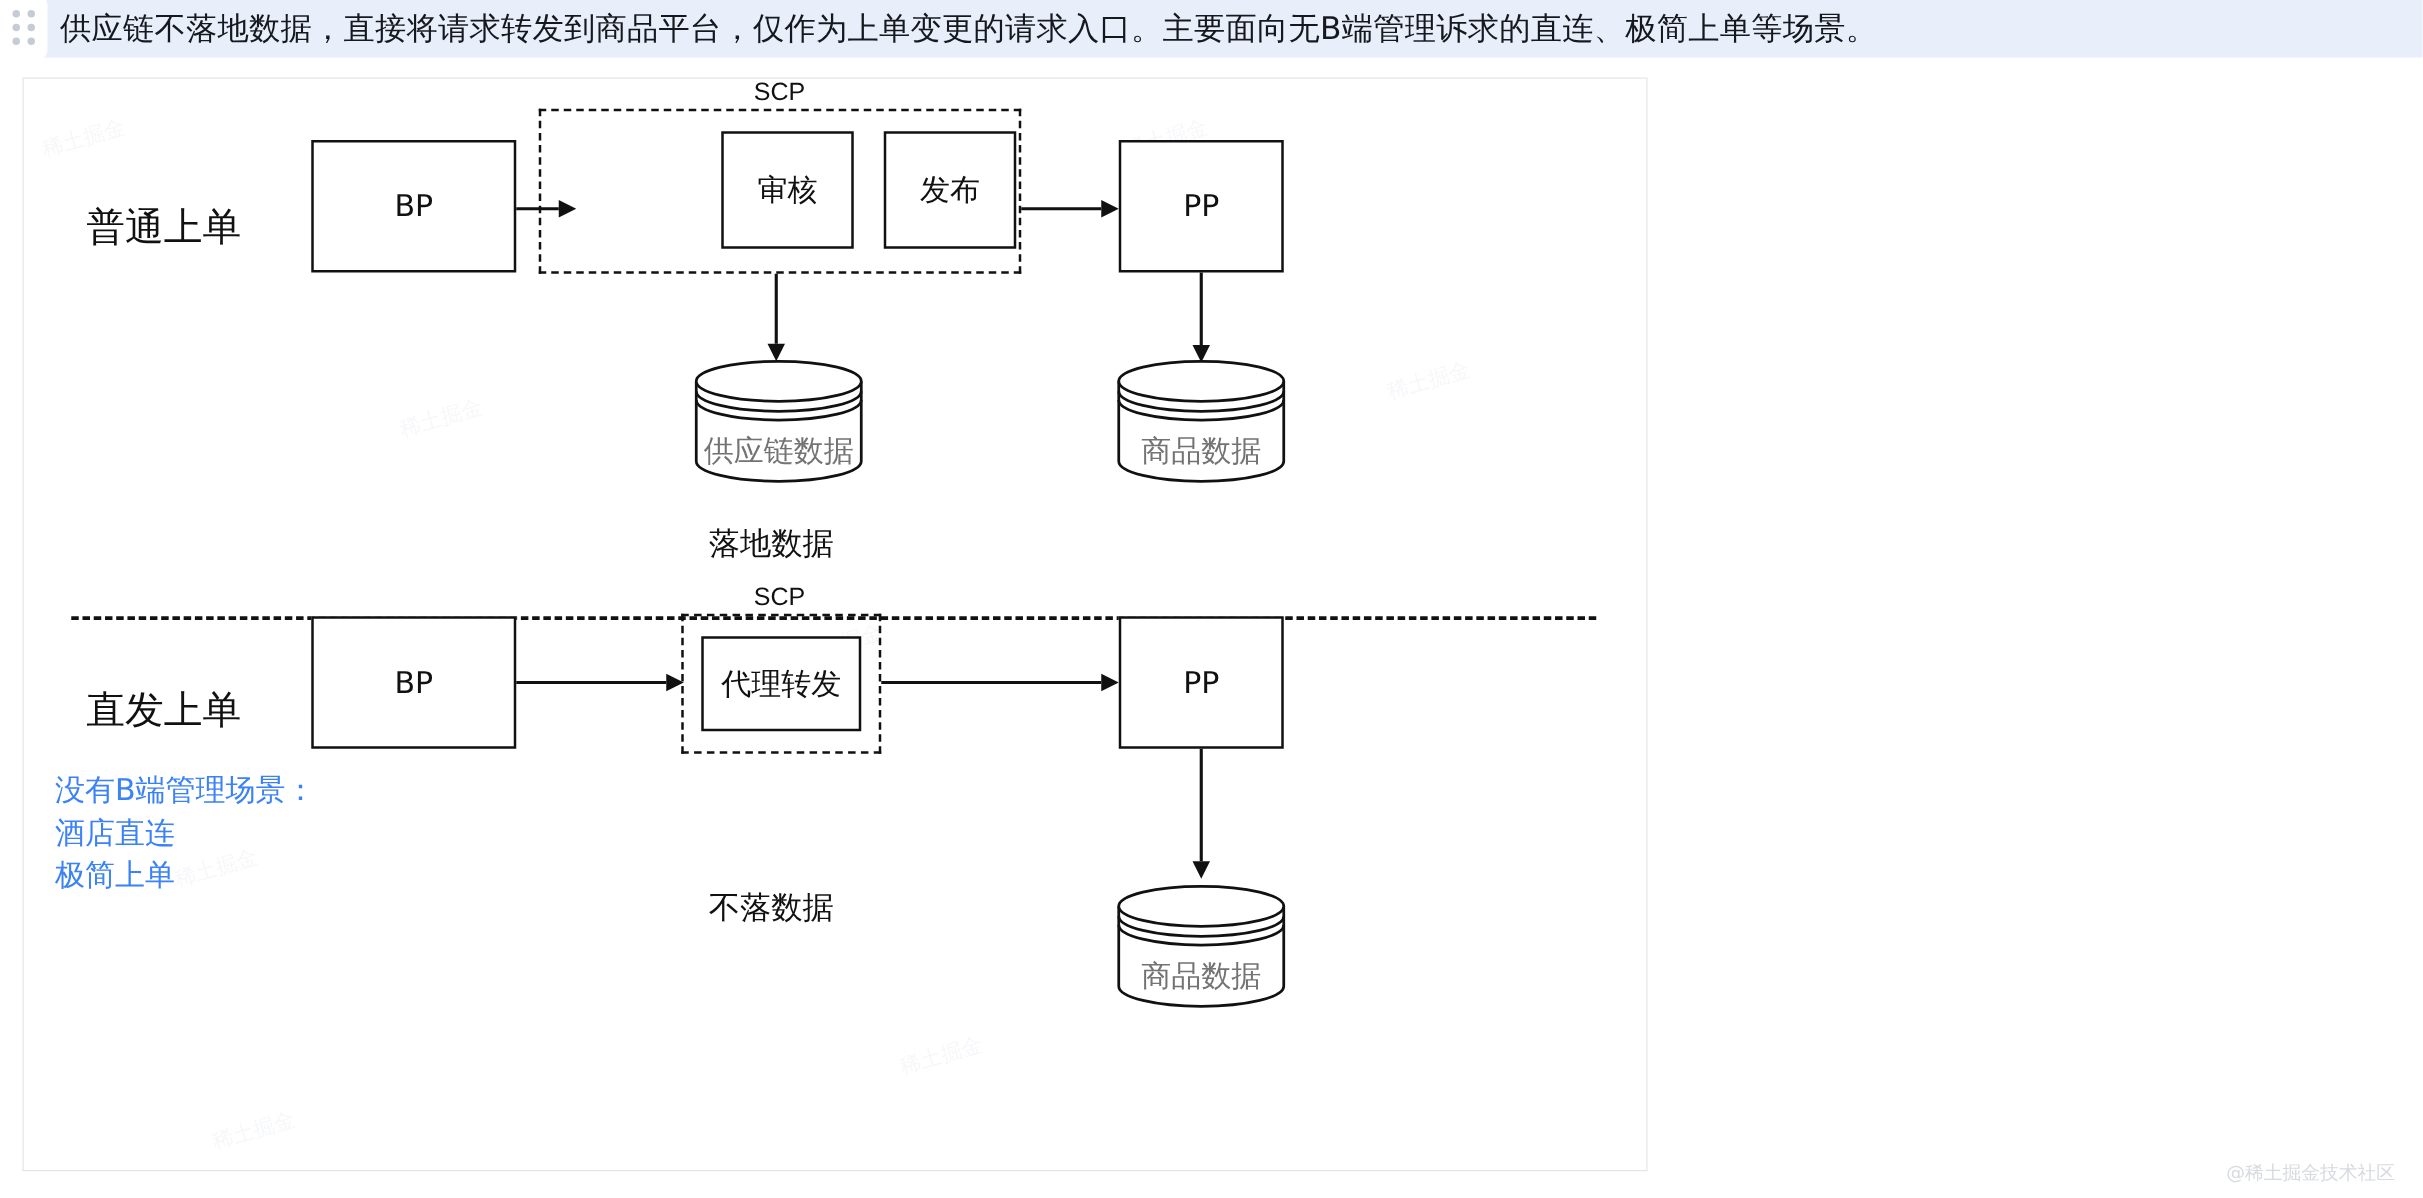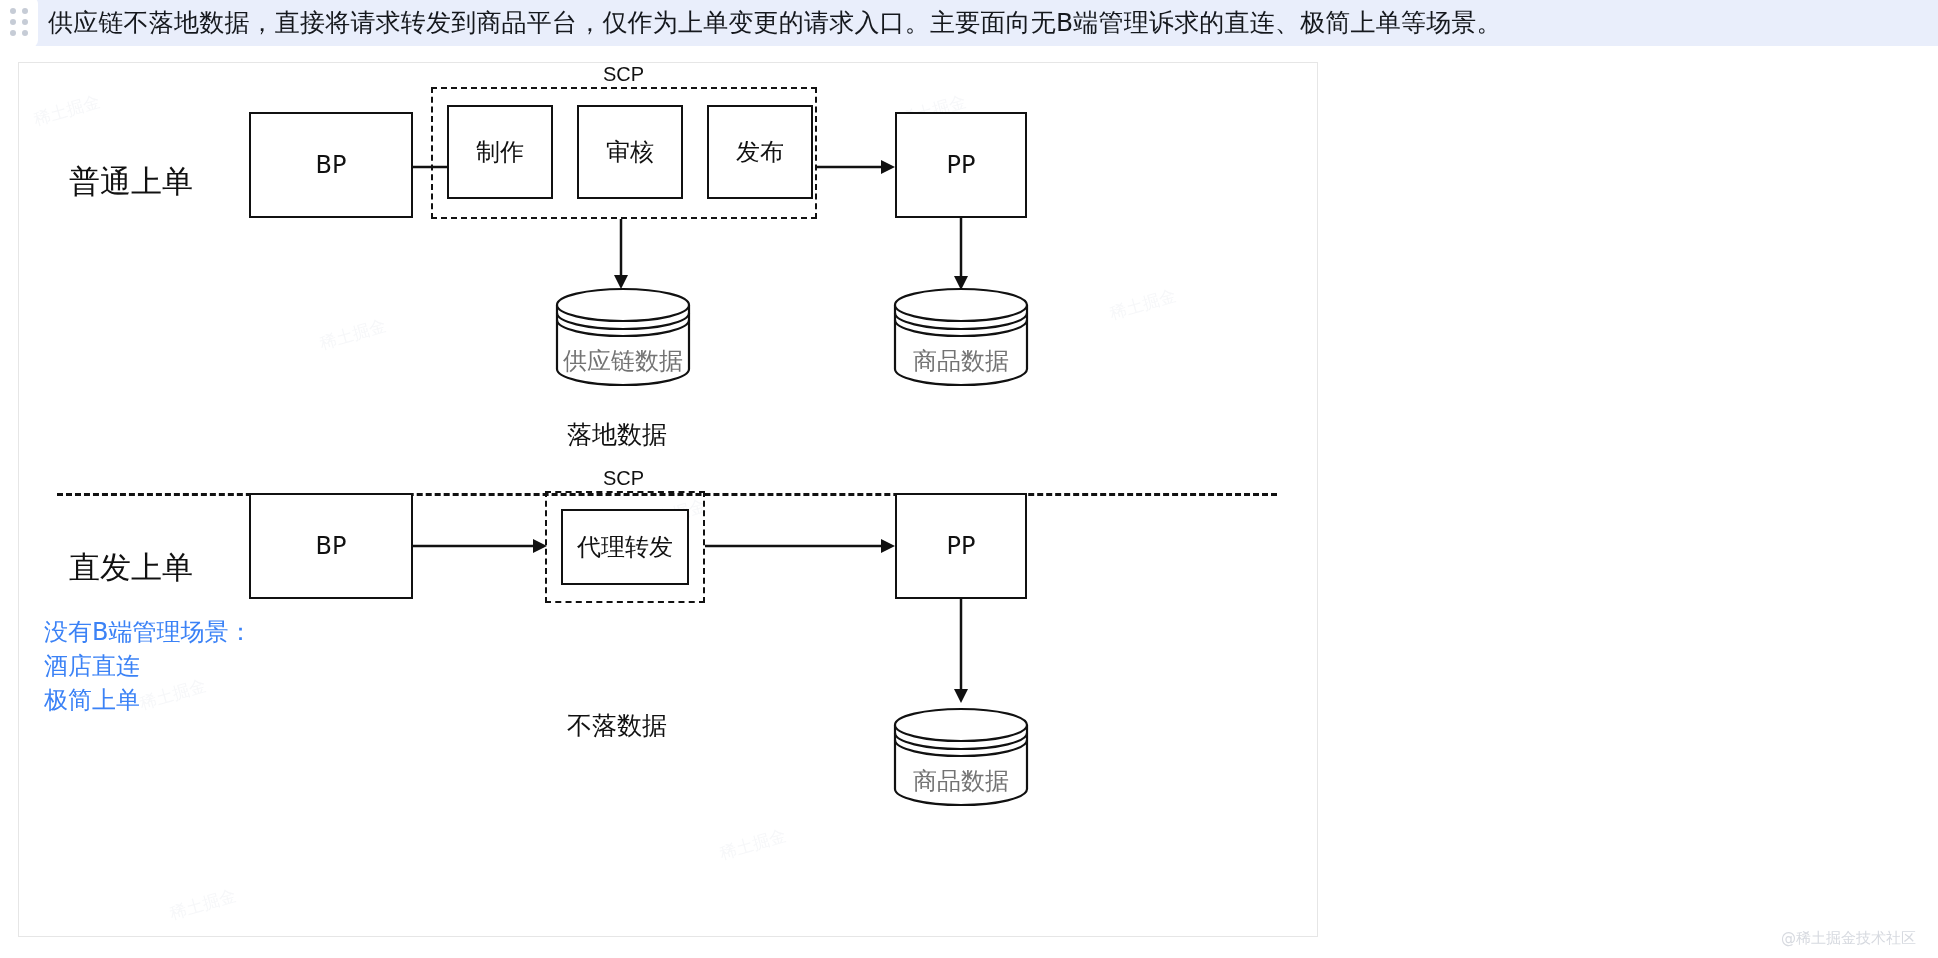--- a/index.html
+++ b/index.html
@@ -210,21 +210,20 @@
   <div class="connector" style="left:394px; top:94px;">
     <svg width="48" height="20" viewBox="0 0 48 20">
       <line x1="0" y1="10" x2="34" y2="10" stroke="#111" stroke-width="2.5"></line>
       <polygon points="34,3 48,10 34,17" fill="#111"></polygon>
     </svg>
   </div>
 
   <div class="group-label" style="left:584px; top:0px;">SCP</div>
   <div class="group-dashed" style="left:412px; top:24px; width:386px; height:132px;"></div>
 
-  <div class="node-box thin" style="left:428px; top:42px; width:106px; height:94px;">制作</div>
   <div class="node-box thin" style="left:558px; top:42px; width:106px; height:94px;">审核</div>
   <div class="node-box thin" style="left:688px; top:42px; width:106px; height:94px;">发布</div>
 
   <div class="connector" style="left:798px; top:94px;">
     <svg width="78" height="20" viewBox="0 0 78 20">
       <line x1="0" y1="10" x2="64" y2="10" stroke="#111" stroke-width="2.5"></line>
       <polygon points="64,3 78,10 64,17" fill="#111"></polygon>
     </svg>
   </div>
 

